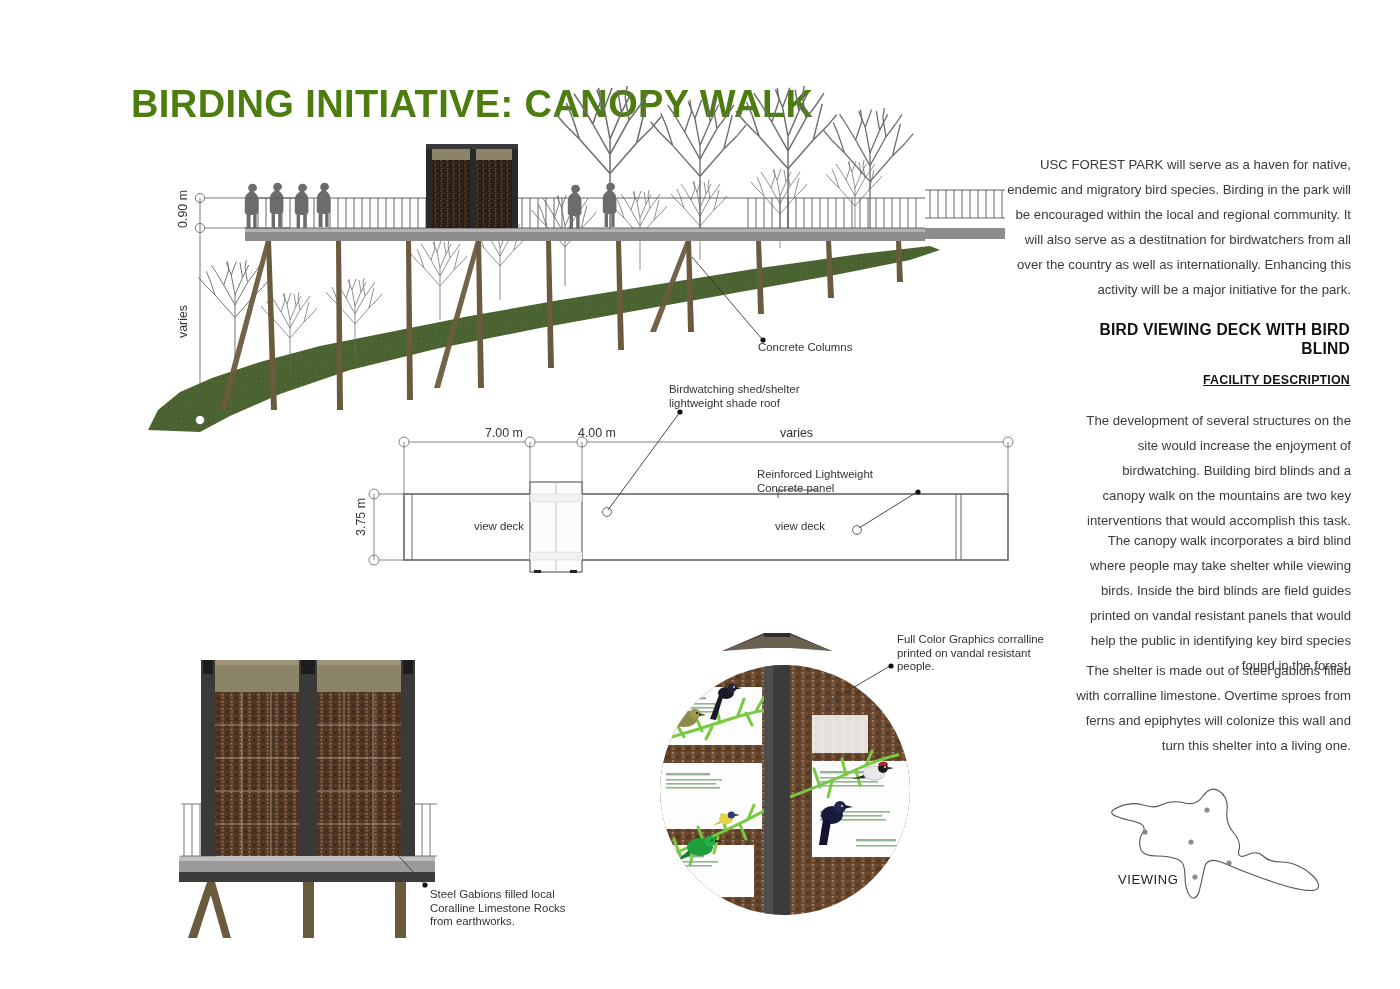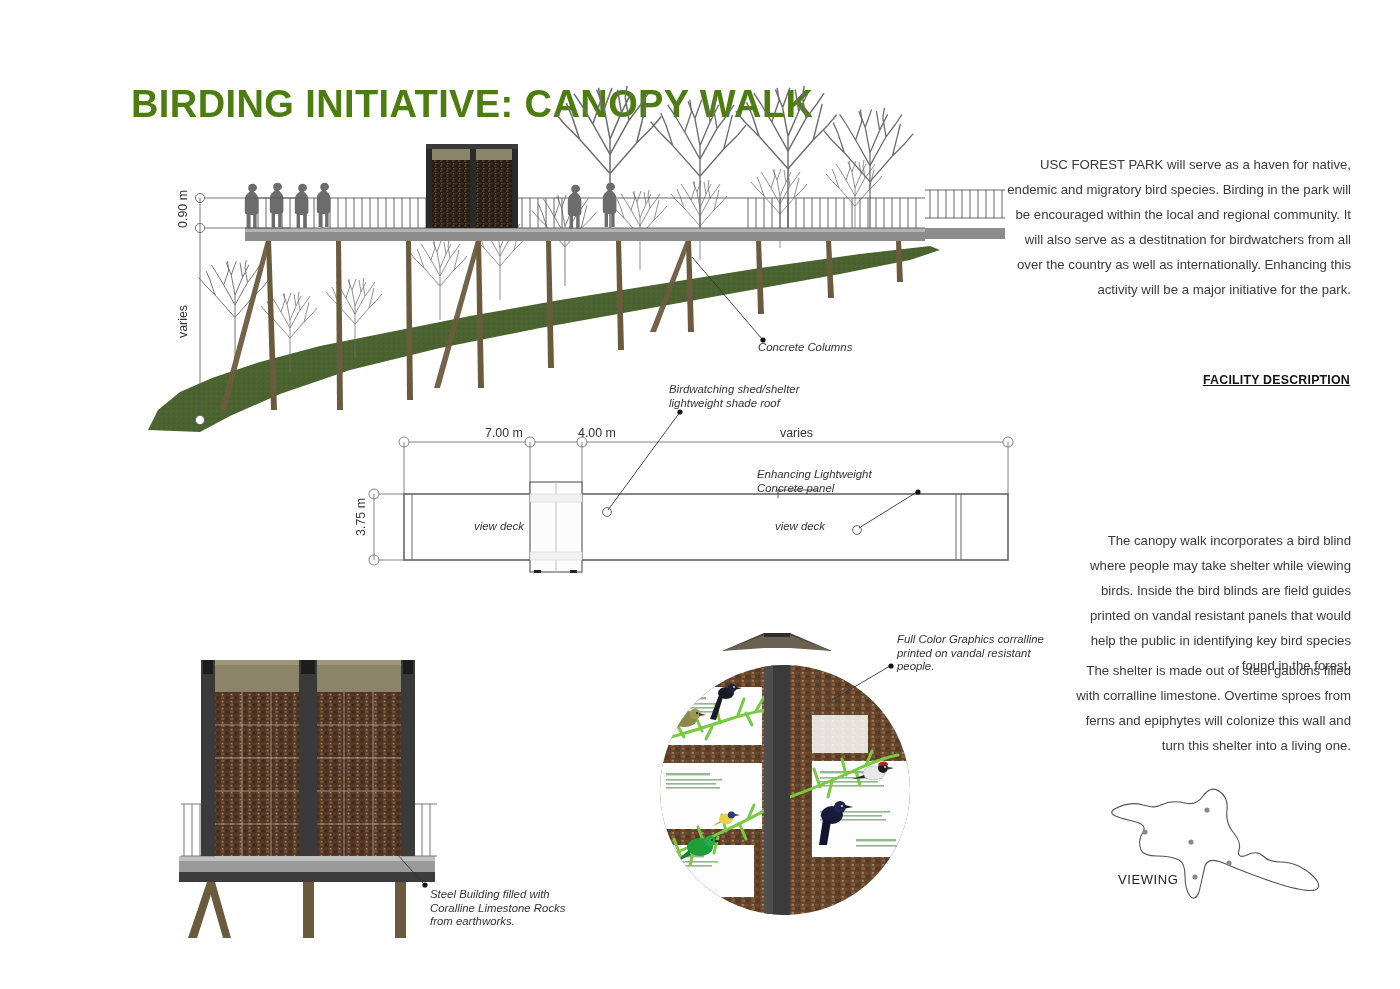--- a/index.html
+++ b/index.html
@@ -8,21 +8,21 @@
        font-family:"Liberation Sans",sans-serif;color:#231f20;}
   .board{position:absolute;inset:0;background:#fff;}
 
   
   #board-title{position:absolute;left:131px;top:83px;font-size:38px;
     letter-spacing:.4px;color:#4d7c0f;font-weight:700;white-space:nowrap;}
 
   
   .ralign{text-align:right;}
   .body-copy{font-size:13.2px;line-height:25px;color:#3a3a3a;}
-  .callout{font-size:11.4px;line-height:13.6px;color:#333;font-style:italic;}
+  .callout{font-size:11.4px;line-height:13.6px;color:#333;}
   .dimlabel{font-size:12.4px;color:#333;}
   .vert{writing-mode:vertical-rl;transform:rotate(180deg);}
 
   
   #intro-text{position:absolute;left:1006px;top:152px;width:345px;}
   #facility-heading{position:absolute;left:1050px;top:320px;width:300px;
      font-size:15.6px;font-weight:bold;line-height:19px;letter-spacing:.2px;color:#111;}
   #facility-subheading{position:absolute;left:1050px;top:373px;width:300px;
      font-size:12.4px;font-weight:bold;letter-spacing:.2px;color:#111;text-decoration:underline;}
   #para-1{position:absolute;left:1085px;top:408px;width:266px;}
@@ -338,21 +338,21 @@
     <div>Birdwatching shed/shelter</div>
     <div>lightweight shade roof</div>
   </div>
   <svg style="position:absolute;left:592px;top:410px;" width="90" height="110">
     <line x1="88" y1="2" x2="16" y2="100" stroke="#333" stroke-width="0.9"></line>
     <circle cx="88" cy="2" r="2.6" fill="#111"></circle>
     <circle cx="15" cy="102" r="4.4" fill="none" stroke="#555" stroke-width="0.9"></circle>
   </svg>
 
   <div id="callout-panel" class="callout">
-    <div>Enhancing Lightweight</div>
+    <div>Reinforced Lightweight</div>
     <div>Concrete panel</div>
   </div>
   <svg style="position:absolute;left:845px;top:490px;" width="80" height="50">
     <line x1="72" y1="2" x2="14" y2="38" stroke="#333" stroke-width="0.9"></line>
     <circle cx="73" cy="2" r="2.6" fill="#111"></circle>
     <circle cx="12" cy="40" r="4.4" fill="none" stroke="#555" stroke-width="0.9"></circle>
   </svg>
 
   <div id="gabion-elev">
     <svg width="270" height="310" viewBox="0 0 270 310">
@@ -420,21 +420,21 @@
         <rect x="124" y="30" width="18" height="196"></rect>
         <rect x="226" y="30" width="14" height="196"></rect>
         <rect x="28" y="30" width="10" height="14" fill="#1c1c1c"></rect>
         <rect x="126" y="30" width="14" height="14" fill="#1c1c1c"></rect>
         <rect x="228" y="30" width="10" height="14" fill="#1c1c1c"></rect>
       </g>
     </svg>
   </div>
 
   <div id="callout-gabions" class="callout">
-    <div>Steel Building filled with</div>
+    <div>Steel Gabions filled local</div>
     <div>Coralline Limestone Rocks</div>
     <div>from earthworks.</div>
   </div>
   <svg style="position:absolute;left:384px;top:840px;" width="50" height="52">
     <line x1="2" y1="2" x2="40" y2="44" stroke="#333" stroke-width="0.9"></line>
     <circle cx="41" cy="45" r="2.6" fill="#111"></circle>
   </svg>
 
   <div id="interior-render">
     <svg width="250" height="320" viewBox="0 0 250 320">
@@ -567,22 +567,24 @@
     <div>people.</div>
   </div>
   <svg style="position:absolute;left:816px;top:664px;" width="80" height="46">
     <line x1="74" y1="2" x2="16" y2="36" stroke="#333" stroke-width="0.9"></line>
     <circle cx="75" cy="2" r="2.6" fill="#111"></circle>
     <circle cx="14" cy="38" r="4.4" fill="none" stroke="#555" stroke-width="0.9"></circle>
   </svg>
 
   <div id="intro-text" class="body-copy ralign">USC FOREST PARK will serve as a haven for native, endemic and migratory bird species.  Birding in the park will be encouraged within the local and regional community.  It will also serve as a destitnation for birdwatchers from all over the country as well as internationally.  Enhancing this activity will be a major initiative for the park.</div>
 
+  <div id="facility-heading" class="ralign">BIRD VIEWING DECK WITH BIRD BLIND</div>
   <div id="facility-subheading" class="ralign">FACILITY DESCRIPTION</div>
 
+  <div id="para-1" class="body-copy ralign">The development of several structures on the site would increase the enjoyment of birdwatching.  Building bird blinds and a canopy walk on the mountains are two key interventions that would accomplish this task.</div>
   <div id="para-2" class="body-copy ralign">The canopy walk incorporates a bird blind where people may take shelter while viewing birds.  Inside the bird blinds are field guides printed on vandal resistant panels that would help the public in identifying key bird species found in the forest.</div>
   <div id="para-3" class="body-copy ralign">The shelter is made out of steel gabions filled with corralline limestone.  Overtime sproes from ferns and epiphytes will colonize this wall and turn this shelter into a living one.</div>
 
   <div id="keyplan">
     <svg width="265" height="120" viewBox="0 0 265 120">
       <path d="M18,28 C28,22 38,20 48,23 C56,25 60,26 66,23 C74,19 82,19 90,21
                C98,23 104,20 108,14 C112,8 118,5 124,9 C130,13 133,20 132,28
                C131,36 133,44 138,50 C143,56 146,62 144,68 C142,74 146,76 152,73
                C158,70 164,70 168,74 C172,78 178,80 186,80 C198,80 210,86 218,94
                C224,100 226,106 220,108 C212,110 196,106 178,100

